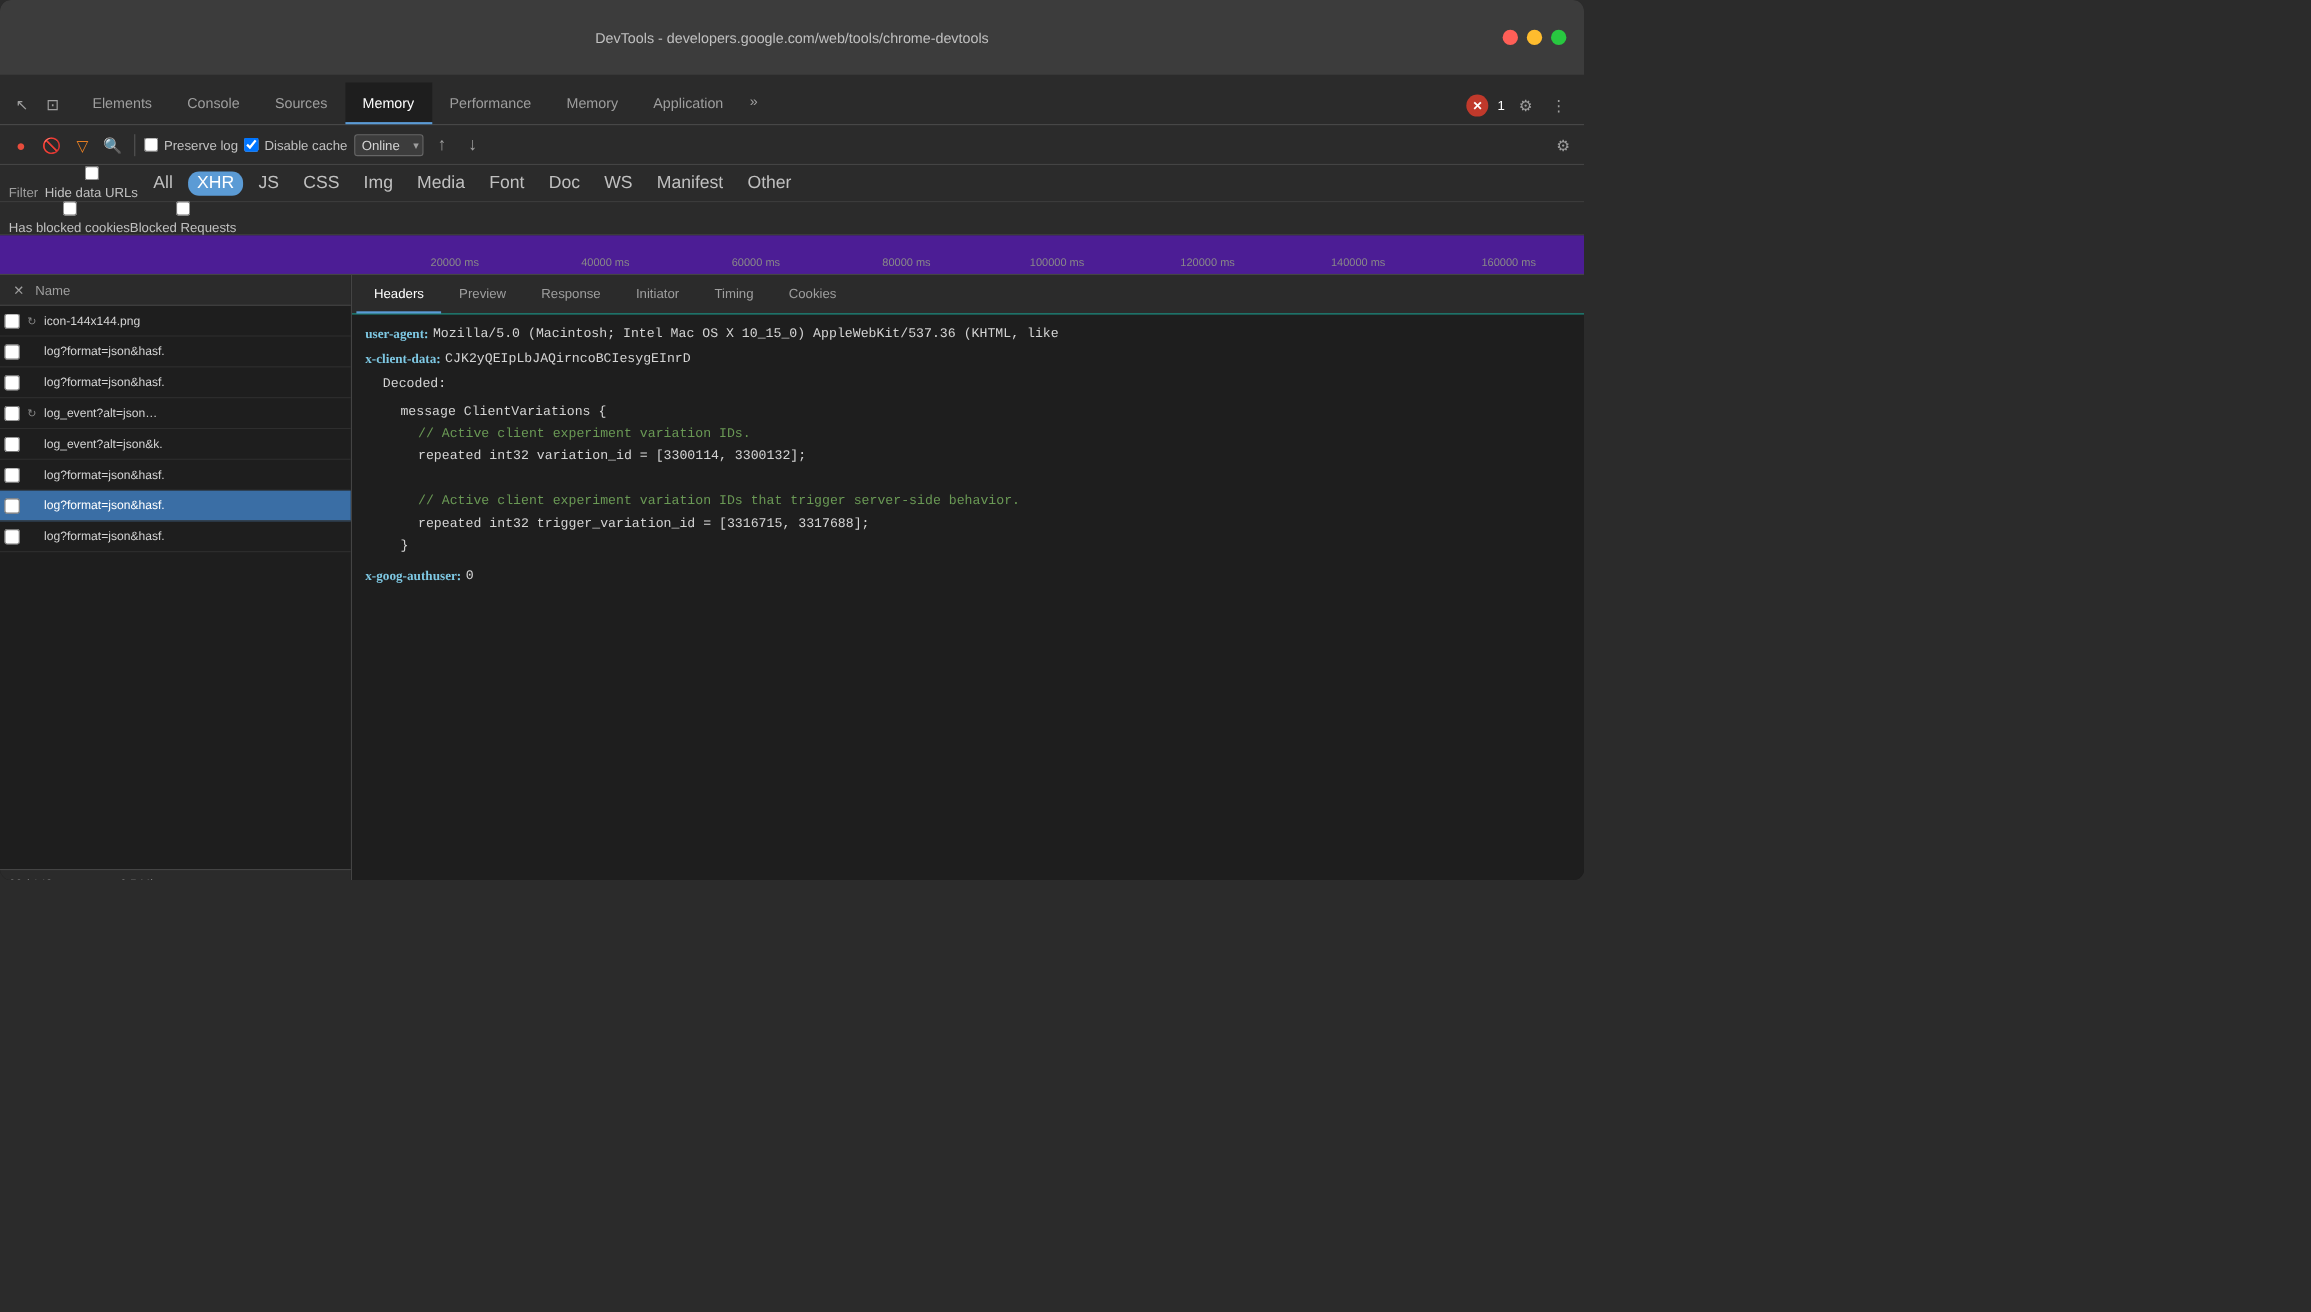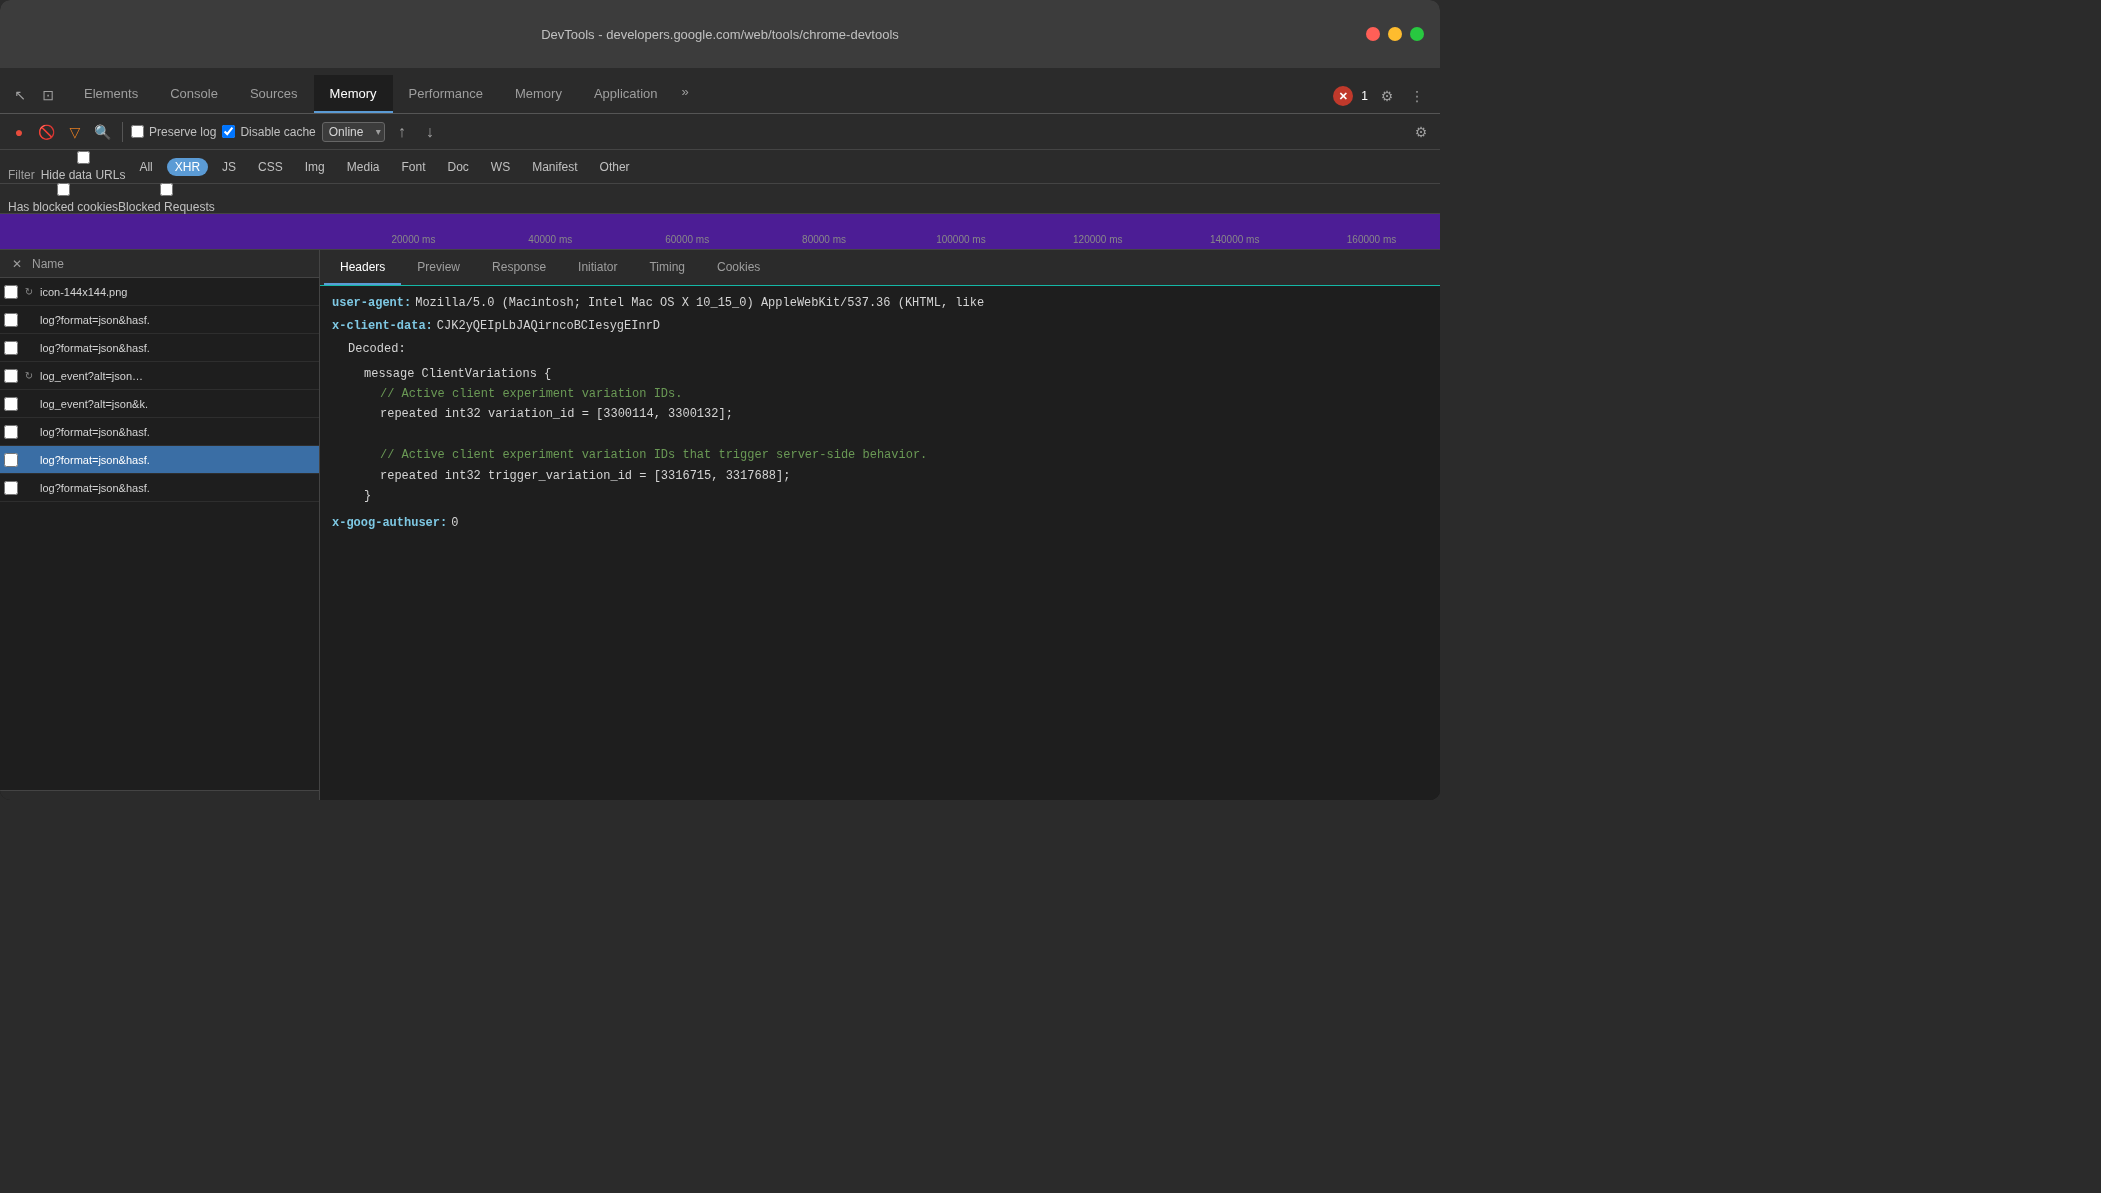--- a/index.html
+++ b/index.html
@@ -215,21 +215,21 @@
       align-items: center;
       gap: 4px;
       color: #c0c0c0;
       font-size: 12px;
       cursor: pointer;
       white-space: nowrap;
       flex-direction: column;
     }
     .filter-type-btn {
       padding: 2px 8px;
-      font-size: 12px;
+      font-size: 16px;
       color: #c0c0c0;
       cursor: pointer;
       border-radius: 3px;
       border: none;
       background: transparent;
     }
     .filter-type-btn.active {
       background: #5b9bd5;
       color: #fff;
       border-radius: 10px;
@@ -400,20 +400,21 @@
     .header-line {
       display: flex;
       margin-bottom: 4px;
       line-height: 1.6;
     }
     .header-key {
       color: #7ec8e3;
       font-weight: bold;
       margin-right: 4px;
       white-space: nowrap;
+      font-family: Liberation Serif, serif;
     }
     .header-value {
       color: #d4d4d4;
       word-break: break-all;
     }
     .code-block {
       color: #d4d4d4;
       line-height: 1.7;
       margin-top: 4px;
     }

